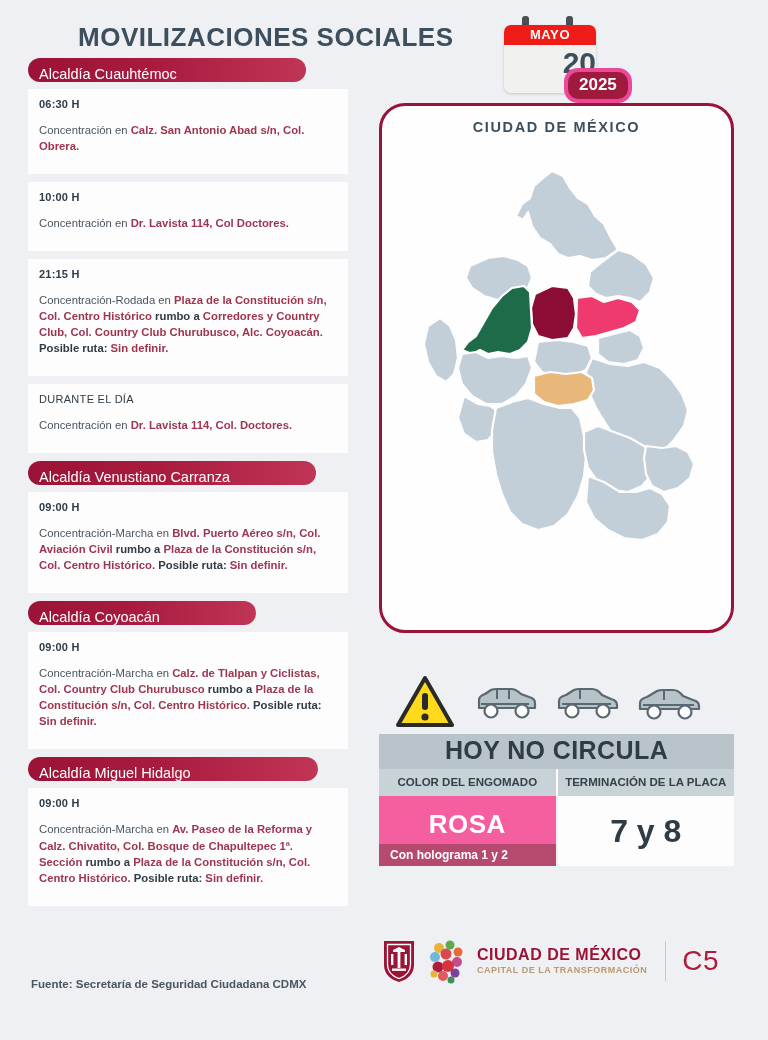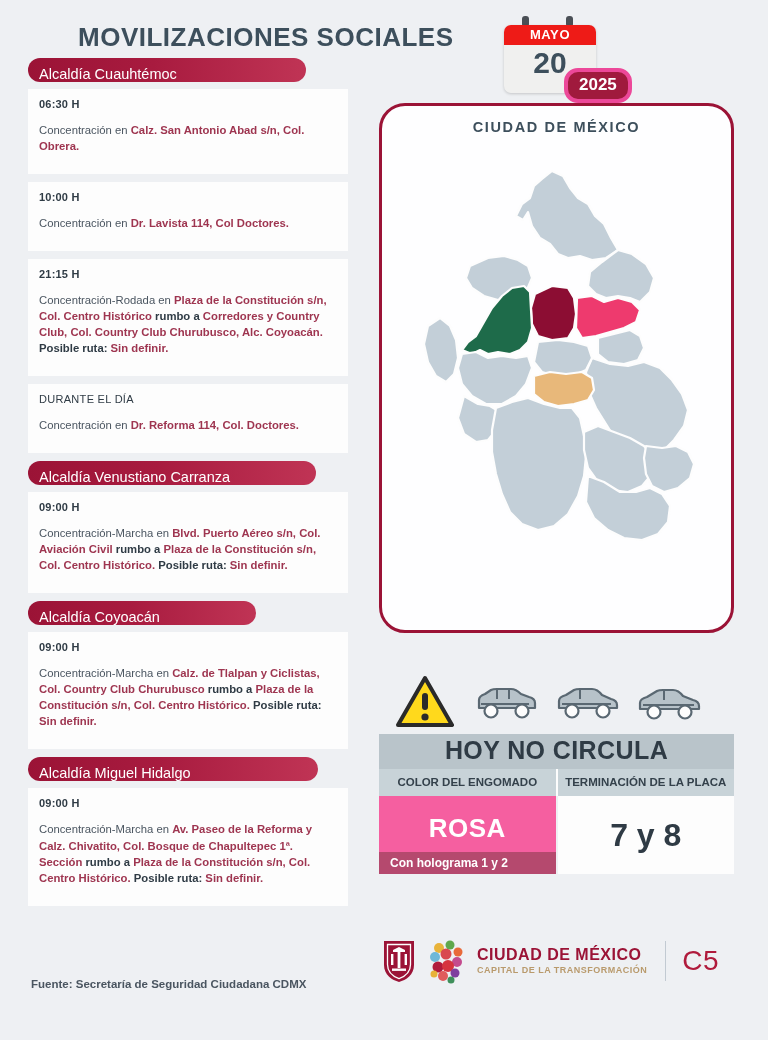--- a/index.html
+++ b/index.html
@@ -26,21 +26,21 @@
   .peg.l { left: 18px; } .peg.r { left: 62px; }
   .cal-body {
     position: relative; background: #f0f0ef; border-radius: 7px;
     box-shadow: 0 1px 3px rgba(0,0,0,.18); overflow: hidden;
   }
   .cal-month {
     background: #ee1b17; color: #fff; text-align: center;
     font-size: 13px; font-weight: 700; letter-spacing: .6px; padding: 2px 0 3px;
   }
   .cal-day {
-    text-align: center; font-size: 30px; font-weight: 700;
+    text-align: right; font-size: 30px; font-weight: 700;
     color: #3d4f5c; padding: 3px 0 15px; line-height: 1;
   }
   .cal-year {
     position: absolute; left: 60px; top: 52px;
     background: #a01a3d; color: #fff; border-radius: 14px;
     padding: 3px 11px 4px; font-size: 17px; font-weight: 700;
     border: 4px solid #ec4899;
   }
 
   
@@ -94,21 +94,21 @@
   .hnc-banner {
     background: #b9c4ca; color: #2f3b45; text-align: center;
     font-size: 25px; font-weight: 700; letter-spacing: .4px; padding: 2px 0 4px;
   }
   .hnc-heads { display: flex; background: #c8d3d8; }
   .hnc-heads > div {
     flex: 1; text-align: center; padding: 6px 0 7px;
     font-size: 11.5px; font-weight: 700; color: #34414b; line-height: 1.25;
   }
   .hnc-heads .sep { flex: 0 0 2px; background: #fdfdfd; }
-  .hnc-vals { display: flex; height: 78px; }
+  .hnc-vals { display: flex; height: 70px; }
   .val-color {
     flex: 1; background: #f55fa0; position: relative;
     display: flex; align-items: center; justify-content: center;
   }
   .val-color .txt {
     color: #fff; font-size: 26px; font-weight: 700; letter-spacing: .5px;
     margin-bottom: 14px;
   }
   .holo {
     position: absolute; left: 0; right: 0; bottom: 0; height: 22px;
@@ -162,21 +162,21 @@
       <div class="card">
         <div class="time">10:00 H</div>
         <div class="desc"><span>Concentración</span><span> en </span><span class="loc">Dr. Lavista 114, Col Doctores.</span></div>
       </div>
       <div class="card">
         <div class="time">21:15 H</div>
         <div class="desc"><span>Concentración-Rodada</span><span> en </span><span class="loc">Plaza de la Constitución s/n, Col. Centro Histórico</span><span class="kw"> rumbo a </span><span class="loc">Corredores y Country Club, Col. Country Club Churubusco, Alc. Coyoacán.</span><span class="kw"> Posible ruta: </span><span class="loc">Sin definir.</span></div>
       </div>
       <div class="card">
         <div class="time light">DURANTE EL DÍA</div>
-        <div class="desc"><span>Concentración</span><span> en </span><span class="loc">Dr. Reforma 114, Col. Doctores.</span></div>
+        <div class="desc"><span>Concentración</span><span> en </span><span class="loc">Dr. Lavista 114, Col. Doctores.</span></div>
       </div>
       <div class="pill w2">
         <span>Alcaldía Venustiano Carranza</span>
       </div>
       <div class="card">
         <div class="time">09:00 H</div>
         <div class="desc"><span>Concentración-Marcha</span><span> en </span><span class="loc">Blvd. Puerto Aéreo s/n, Col. Aviación Civil</span><span class="kw"> rumbo a </span><span class="loc">Plaza de la Constitución s/n, Col. Centro Histórico.</span><span class="kw"> Posible ruta: </span><span class="loc">Sin definir.</span></div>
       </div>
       <div class="pill w3">
         <span>Alcaldía Coyoacán</span>

